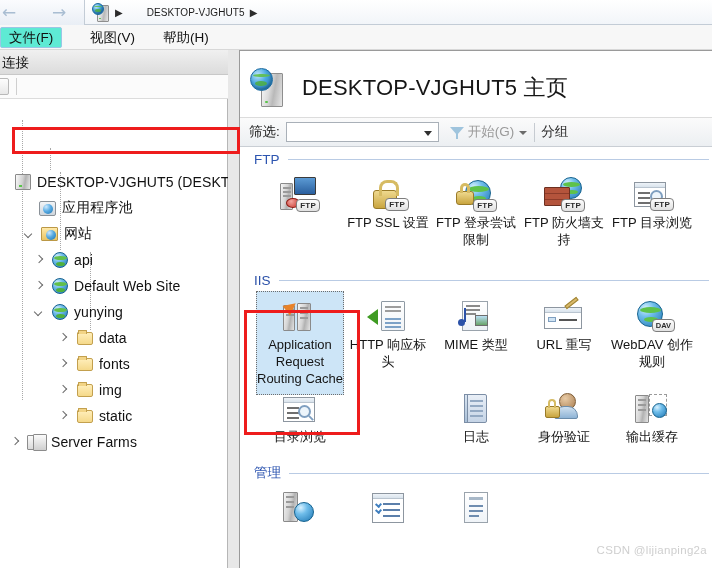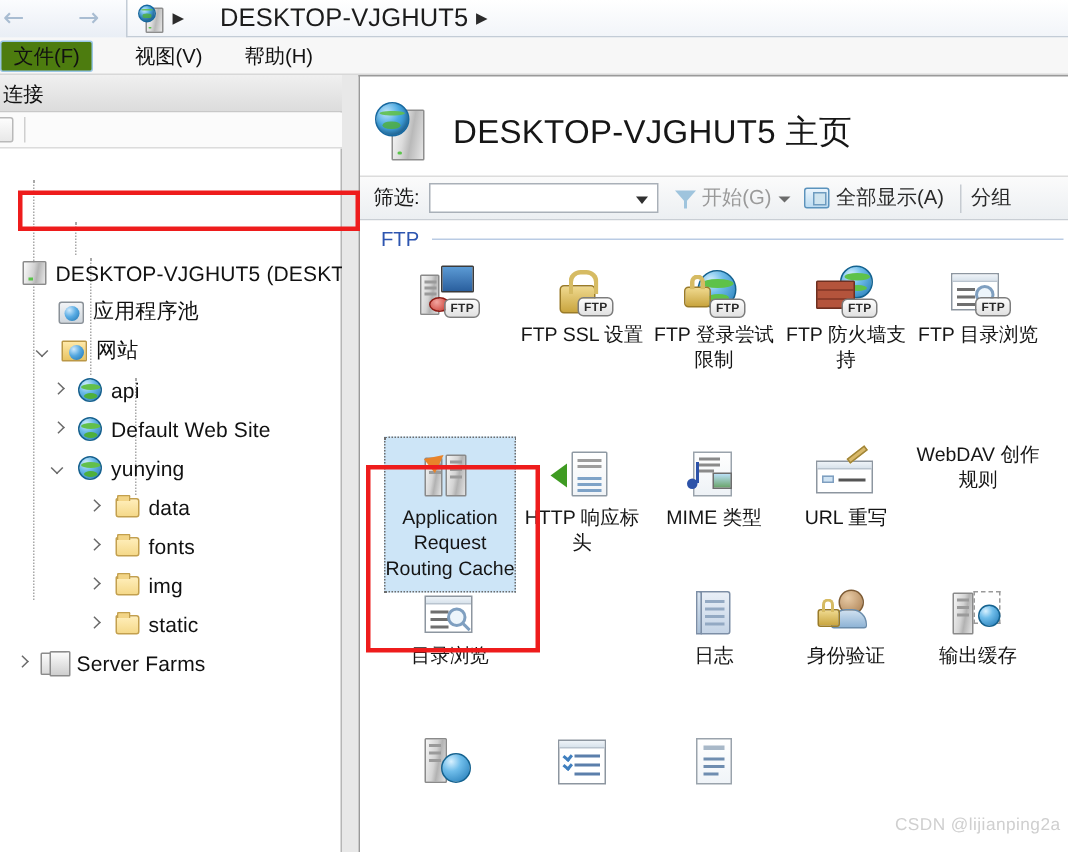--- a/index.html
+++ b/index.html
@@ -27,21 +27,21 @@
   .arrow-back { left: 2px; }
   .arrow-fwd  { left: 52px; }
   .addrbox {
     position: absolute; left: 84px; top: 0; width: 628px; height: 25px;
     background: #ffffff;
     border-left: 1px solid #c3ccd6; border-bottom: 1px solid #c3ccd6;
     background: linear-gradient(#ffffff, #f2f5f9);
     display: flex; align-items: center; padding-left: 7px; gap: 5px;
   }
   .crumb-sep { color: #2b2b2b; font-size: 10px; }
-  .crumb-text { font-size: 17px; color: #1c1c1c; letter-spacing: .1px; padding-left: 19px; }
+  .crumb-text { font-size: 10px; color: #1c1c1c; letter-spacing: .1px; padding-left: 19px; }
 
   
   .ico { position: relative; display: inline-block; }
   .srv {
     background: linear-gradient(100deg,#fafafa 0%,#dcdcdc 38%,#b9b9b9 60%,#e6e6e6 100%);
     border: 1px solid #8e8e8e; border-radius: 1px;
   }
   .srv::after{
     content:''; position:absolute; left:14%; bottom:9%;
     width:16%; height:7%; background:#5ac44a; border-radius:1px;
@@ -64,21 +64,21 @@
   
   .menubar {
     position: absolute; left: 0; top: 25px; width: 712px; height: 25px;
     background: #f7f7f7; border-bottom: 1px solid #d8d8d8;
   }
   .menu-item {
     position: absolute; top: 2px; height: 21px; line-height: 21px;
     font-size: 13.5px; color: #111; padding: 0 8px; white-space: nowrap;
   }
   .menu-item.active {
-    background: #4d7c0f; border: 1px solid #9ac6e5; border-radius: 2px;
+    background: #5eead4; border: 1px solid #9ac6e5; border-radius: 2px;
     line-height: 19px;
   }
 
   
   .left-pane {
     position: absolute; left: 0; top: 50px; width: 228px; height: 518px;
     background: #ffffff; border-right: 1px solid #b6b6b6;
   }
   .pane-header {
     position: absolute; left: 0; top: 0; width: 228px; height: 25px;
@@ -502,24 +502,20 @@
     <div class="title-rule"></div>
 
     <div class="filterbar">
       <span class="fb-label">筛选:</span>
       <span class="fb-combo" placeholder=""></span>
       <span class="fb-btn fb-disabled" style="margin-left:6px;">
         <span class="ic-funnel"></span>
         <span>开始(G)</span>
       </span>
       <span class="caret-sm"></span>
-      <span class="fb-btn" style="margin-left:3px;">
-        <span class="ic-showall"></span>
-        <span>全部显示(A)</span>
-      </span>
       <span class="fb-vsep"></span>
       <span class="fb-btn" style="padding:0;">
         <span>分组</span>
       </span>
     </div>
 
     <div class="grid-area">
 
       <div class="sec-head" style="left:14px;top:5px;">
         <span class="sec-title">FTP</span>
@@ -589,20 +585,24 @@
               <span style="position:absolute;left:3px;top:14px;width:12px;height:2px;background:#6f6f6f;"></span>
               <span style="position:absolute;left:3px;top:19px;width:12px;height:2px;background:#6f6f6f;"></span>
             </span>
             <span class="art-mag" style="left:19px;top:13px;"></span>
             <span class="ftp-badge" style="right:-1px;bottom:0px;">FTP</span>
           </span>
         </div>
         <div class="tile-label">FTP 目录浏览</div>
       </div>
 
+      <div class="sec-head" style="left:14px;top:126px;">
+        <span class="sec-title blue2">IIS</span>
+        <span class="sec-line"></span>
+      </div>
 
       <div class="tile selected" style="left:16px;top:144px;height:104px;">
         <div class="tile-icon">
           <span class="art" style="width:42px;height:34px;">
             <span class="art-tower" style="position:absolute;left:4px;top:6px;width:12px;height:26px;">
                 <i style="top:3px"></i>
                 <i style="top:8px"></i>
               </span>
             <span class="art-tower" style="position:absolute;left:18px;top:4px;width:14px;height:28px;">
                 <i style="top:3px"></i>
@@ -655,20 +655,29 @@
               <span style="position:absolute;left:12px;top:13px;width:13px;height:11px;background:linear-gradient(#b9dff5,#6aa46a);border:1px solid #6d6d6d;"></span>
             </span>
             <span style="position:absolute;left:2px;top:20px;width:7px;height:7px;border-radius:50%;background:#2c52a8;"></span>
             <span style="position:absolute;left:8px;top:9px;width:2px;height:14px;background:#2c52a8;"></span>
           </span>
         </div>
         <div class="tile-label">MIME 类型</div>
       </div>
 
       <div class="tile" style="left:368px;top:144px;">
+        <div class="tile-icon">
+          <span class="art" style="width:42px;height:34px;">
+            <span class="art-globe" style="position:absolute;left:6px;top:2px;">
+              <i style="left:2px;top:5px;width:21px;height:6px;"></i>
+              <i style="left:6px;top:15px;width:14px;height:5px;"></i>
+            </span>
+            <span class="dav-badge" style="right:-2px;bottom:1px;">DAV</span>
+          </span>
+        </div>
         <div class="tile-label">WebDAV 创作规则</div>
       </div>
 
       <div class="tile" style="left:16px;top:236px;">
         <div class="tile-icon">
           <span class="art" style="width:40px;height:34px;">
             <span class="art-win" style="position:absolute;left:3px;top:6px;width:32px;height:25px;">
               <span class="bar"></span>
               <span style="position:absolute;left:3px;top:9px;width:12px;height:2px;background:#6f6f6f;"></span>
               <span style="position:absolute;left:3px;top:14px;width:12px;height:2px;background:#6f6f6f;"></span>
@@ -716,20 +725,24 @@
                 <i style="top:8px"></i>
                 <i style="top:13px"></i>
               </span>
             <span style="position:absolute;left:18px;top:3px;width:18px;height:22px;border:1.5px dashed #9a9a9a;"></span>
             <span style="position:absolute;left:21px;top:12px;width:15px;height:15px;border-radius:50%;background:radial-gradient(circle at 32% 26%,#d8f1ff 0%,#6fbdea 36%,#1e76b3 100%);border:1px solid #14628f;"></span>
           </span>
         </div>
         <div class="tile-label">输出缓存</div>
       </div>
 
+      <div class="sec-head" style="left:14px;top:317px;">
+        <span class="sec-title">管理</span>
+        <span class="sec-line"></span>
+      </div>
 
       <div class="tile" style="left:16px;top:335px;">
         <div class="tile-icon">
           <span class="art" style="width:42px;height:34px;">
             <span class="art-tower" style="position:absolute;left:4px;top:2px;width:15px;height:30px;">
                 <i style="top:3px"></i>
                 <i style="top:8px"></i>
                 <i style="top:13px"></i>
               </span>
             <span style="position:absolute;left:15px;top:12px;width:20px;height:20px;border-radius:50%;background:radial-gradient(circle at 32% 26%,#d8f1ff 0%,#6fbdea 36%,#1e76b3 100%);border:1px solid #14628f;"></span>

